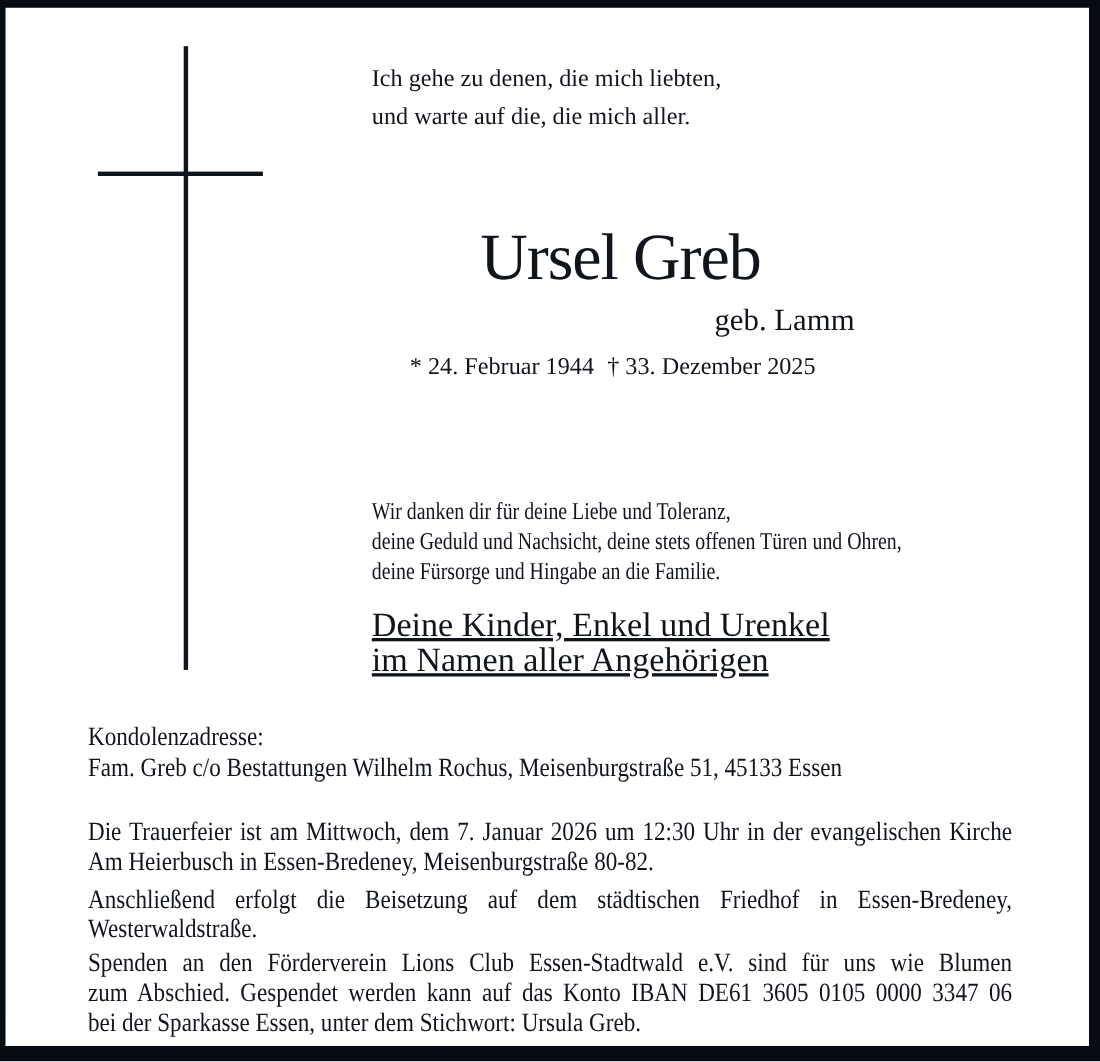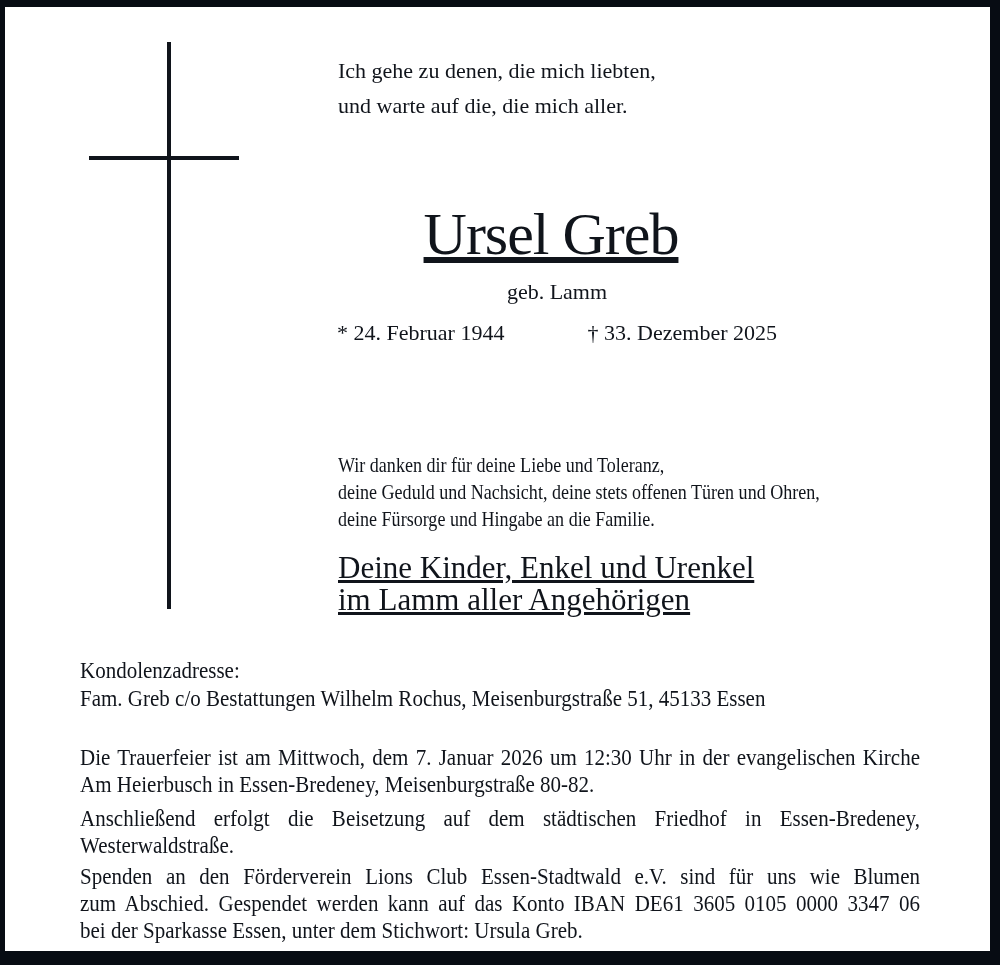--- a/index.html
+++ b/index.html
@@ -46,45 +46,44 @@
   .epigraph {
     position: absolute;
     left: 338px; top: 18px;
     font-size: 22px;
     line-height: 35px;
     white-space: nowrap;
     margin-top: 35px;
   }
   .name {
     position: absolute;
-    left: 331px; top: 203px;
+    left: 344px; top: 203px;
     width: 440px;
     margin: 0;
     font-size: 60px;
     font-weight: normal;
     letter-spacing: -1px;
     line-height: 62px;
     text-align: center;
     white-space: nowrap;
-    text-decoration: underline;
   }
   .birthname {
     position: absolute;
     left: 337px; top: 280px;
     width: 440px;
-    font-size: 22px;
+    font-size: 28px;
     line-height: 24px;
-    text-align: center;
+    text-align: right;
   }
   .dates {
     position: absolute;
     left: 337px; top: 320px;
     width: 440px;
     display: flex;
-    justify-content: space-between;
+    justify-content: center;
     font-size: 22px;
     line-height: 26px;
     white-space: nowrap;
     gap: 12px;
   }
   .tribute {
     position: absolute;
     left: 338px; top: 451px;
     font-size: 22px;
     line-height: 27px;
@@ -157,21 +156,21 @@
   </div>
 
   <div class="tribute">
     <div>Wir danken dir für deine Liebe und Toleranz,</div>
     <div>deine Geduld und Nachsicht, deine stets offenen Türen und Ohren,</div>
     <div>deine Fürsorge und Hingabe an die Familie.</div>
   </div>
 
   <div class="signature">
     <div>Deine Kinder, Enkel und Urenkel</div>
-    <div>im Lamm aller Angehörigen</div>
+    <div>im Namen aller Angehörigen</div>
   </div>
 
   <div class="condolence">
     <div>Kondolenzadresse:</div>
     <div>Fam. Greb c/o Bestattungen Wilhelm Rochus, Meisenburgstraße 51, 45133 Essen</div>
   </div>
 
   <div class="details">
     <p class="gap7">
       <span class="jl">Die Trauerfeier ist am Mittwoch, dem 7. Januar 2026 um 12:30 Uhr in der evangelischen Kirche</span>

